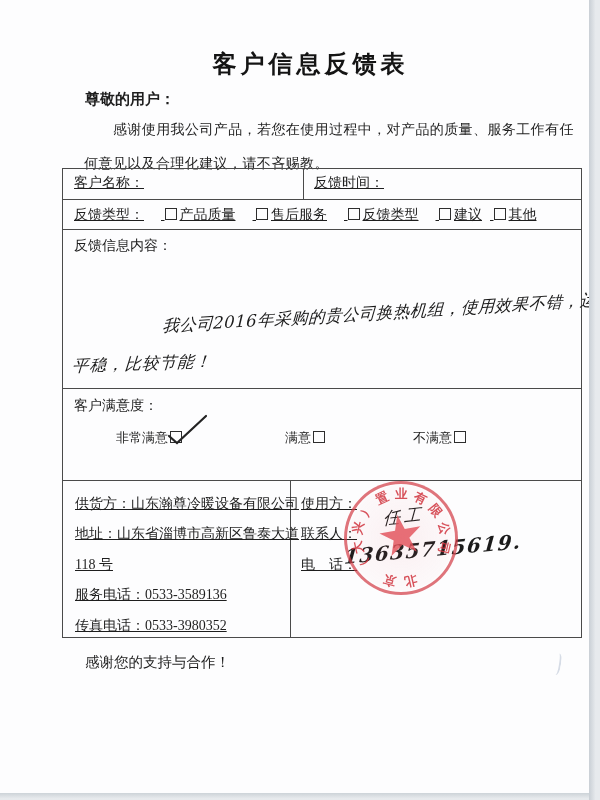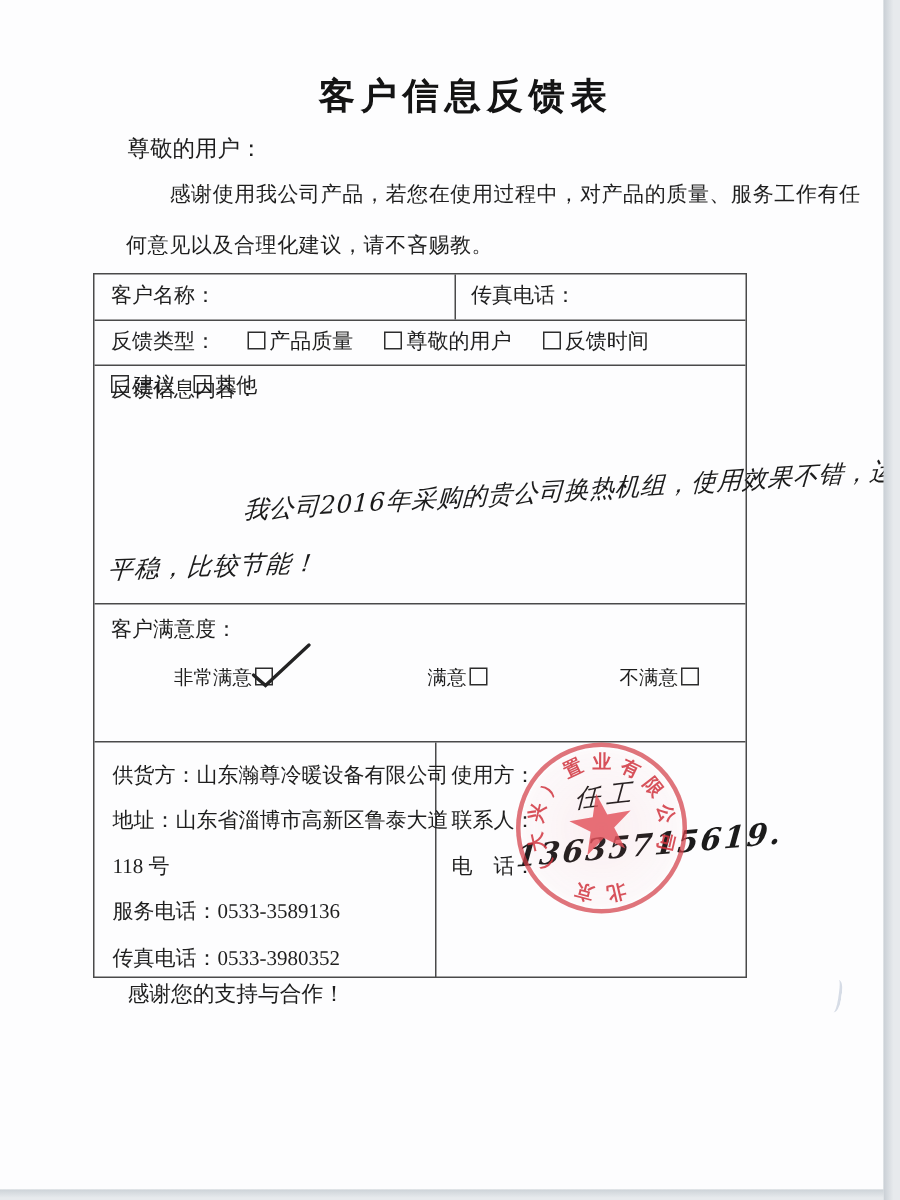--- a/index.html
+++ b/index.html
@@ -20,29 +20,29 @@
   }
   .edge-bottom{
     position:absolute;left:0;top:793px;width:589px;height:7px;
     background:linear-gradient(to bottom,#cdd3d8,#e7eaed 80%);
   }
   .title{
     position:absolute;left:0;top:48px;width:589px;margin:0;
     text-align:center;font-family:"Liberation Sans", sans-serif;
     font-size:24px;font-weight:700;letter-spacing:4px;color:#141414;padding-left:16px;
   }
-  .salutation{position:absolute;left:85px;top:90px;font-size:15px;}
+  .salutation{position:absolute;left:85px;top:90px;font-size:15px;font-weight:bold;}
   .intro{position:absolute;font-size:14px;letter-spacing:.4px;}
   .intro.l1{left:113px;top:121px;}
   .intro.l2{left:84px;top:155px;}
   .closing{position:absolute;left:85px;top:653px;font-size:14.5px;}
 
   .ftable{
-    position:absolute;left:62px;top:182px;width:436px;height:470px;
-    border:1px solid #4a4a4a;box-sizing:border-box;background:transparent;
+    position:absolute;left:62px;top:168px;width:520px;height:470px;
+    border:1px solid #4a4a4a;box-sizing:border-box;background:transparent;text-decoration:underline;
   }
   .row{position:relative;box-sizing:border-box;width:100%;}
   .row + .row{border-top:1px solid #4a4a4a;}
   .r1{height:30px;display:flex;}
   .r2{height:30px;line-height:29px;padding-left:11px;font-size:14px;}
   .r3{height:159px;}
   .r4{height:92px;}
   .r5{height:158px;display:flex;}
   .cell{box-sizing:border-box;height:100%;}
   .r1 .c-left{width:241px;border-right:1px solid #4a4a4a;padding:5px 0 0 11px;font-size:14px;}
@@ -112,29 +112,29 @@
   <div class="intro l2">何意见以及合理化建议，请不吝赐教。</div>
   <div class="intro l1">感谢使用我公司产品，若您在使用过程中，对产品的质量、服务工作有任</div>
 
   <div class="ftable">
 
     <div class="row r1">
       <div class="cell c-left">
         <span>客户名称：</span>
       </div>
       <div class="cell c-right">
-        <span>传真电话：</span>
+        <span>反馈时间：</span>
       </div>
     </div>
 
     <div class="row r2">
       <span class="opt">反馈类型：</span>
       <span class="opt"><span class="chk"></span><span>产品质量</span></span>
-      <span class="opt"><span class="chk"></span><span>尊敬的用户</span></span>
-      <span class="opt"><span class="chk"></span><span>反馈时间</span></span>
+      <span class="opt"><span class="chk"></span><span>售后服务</span></span>
+      <span class="opt"><span class="chk"></span><span>反馈类型</span></span>
       <span class="opt" style="margin-right:8px;"><span class="chk"></span><span>建议</span></span>
       <span class="opt"><span class="chk"></span><span>其他</span></span>
     </div>
 
     <div class="row r3">
       <span class="lbl3">反馈信息内容：</span>
       <div class="hw hw1">我公司2016年采购的贵公司换热机组，使用效果不错，运行</div>
       <div class="hw hw2">平稳，比较节能！</div>
     </div>
 

